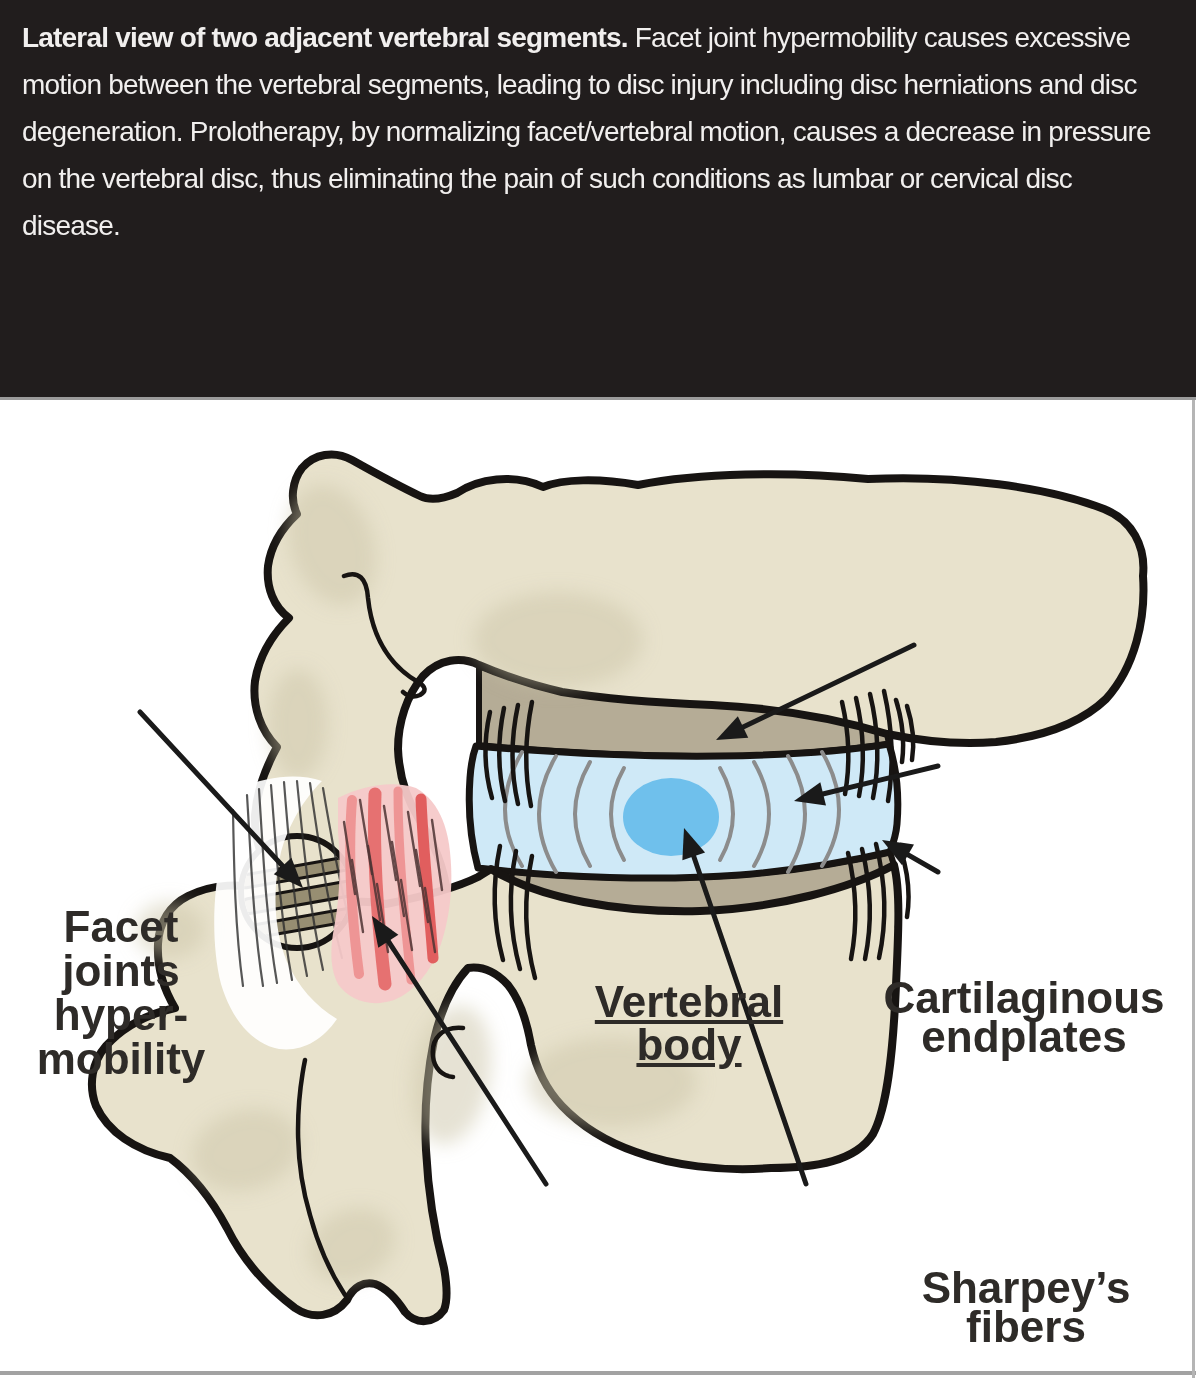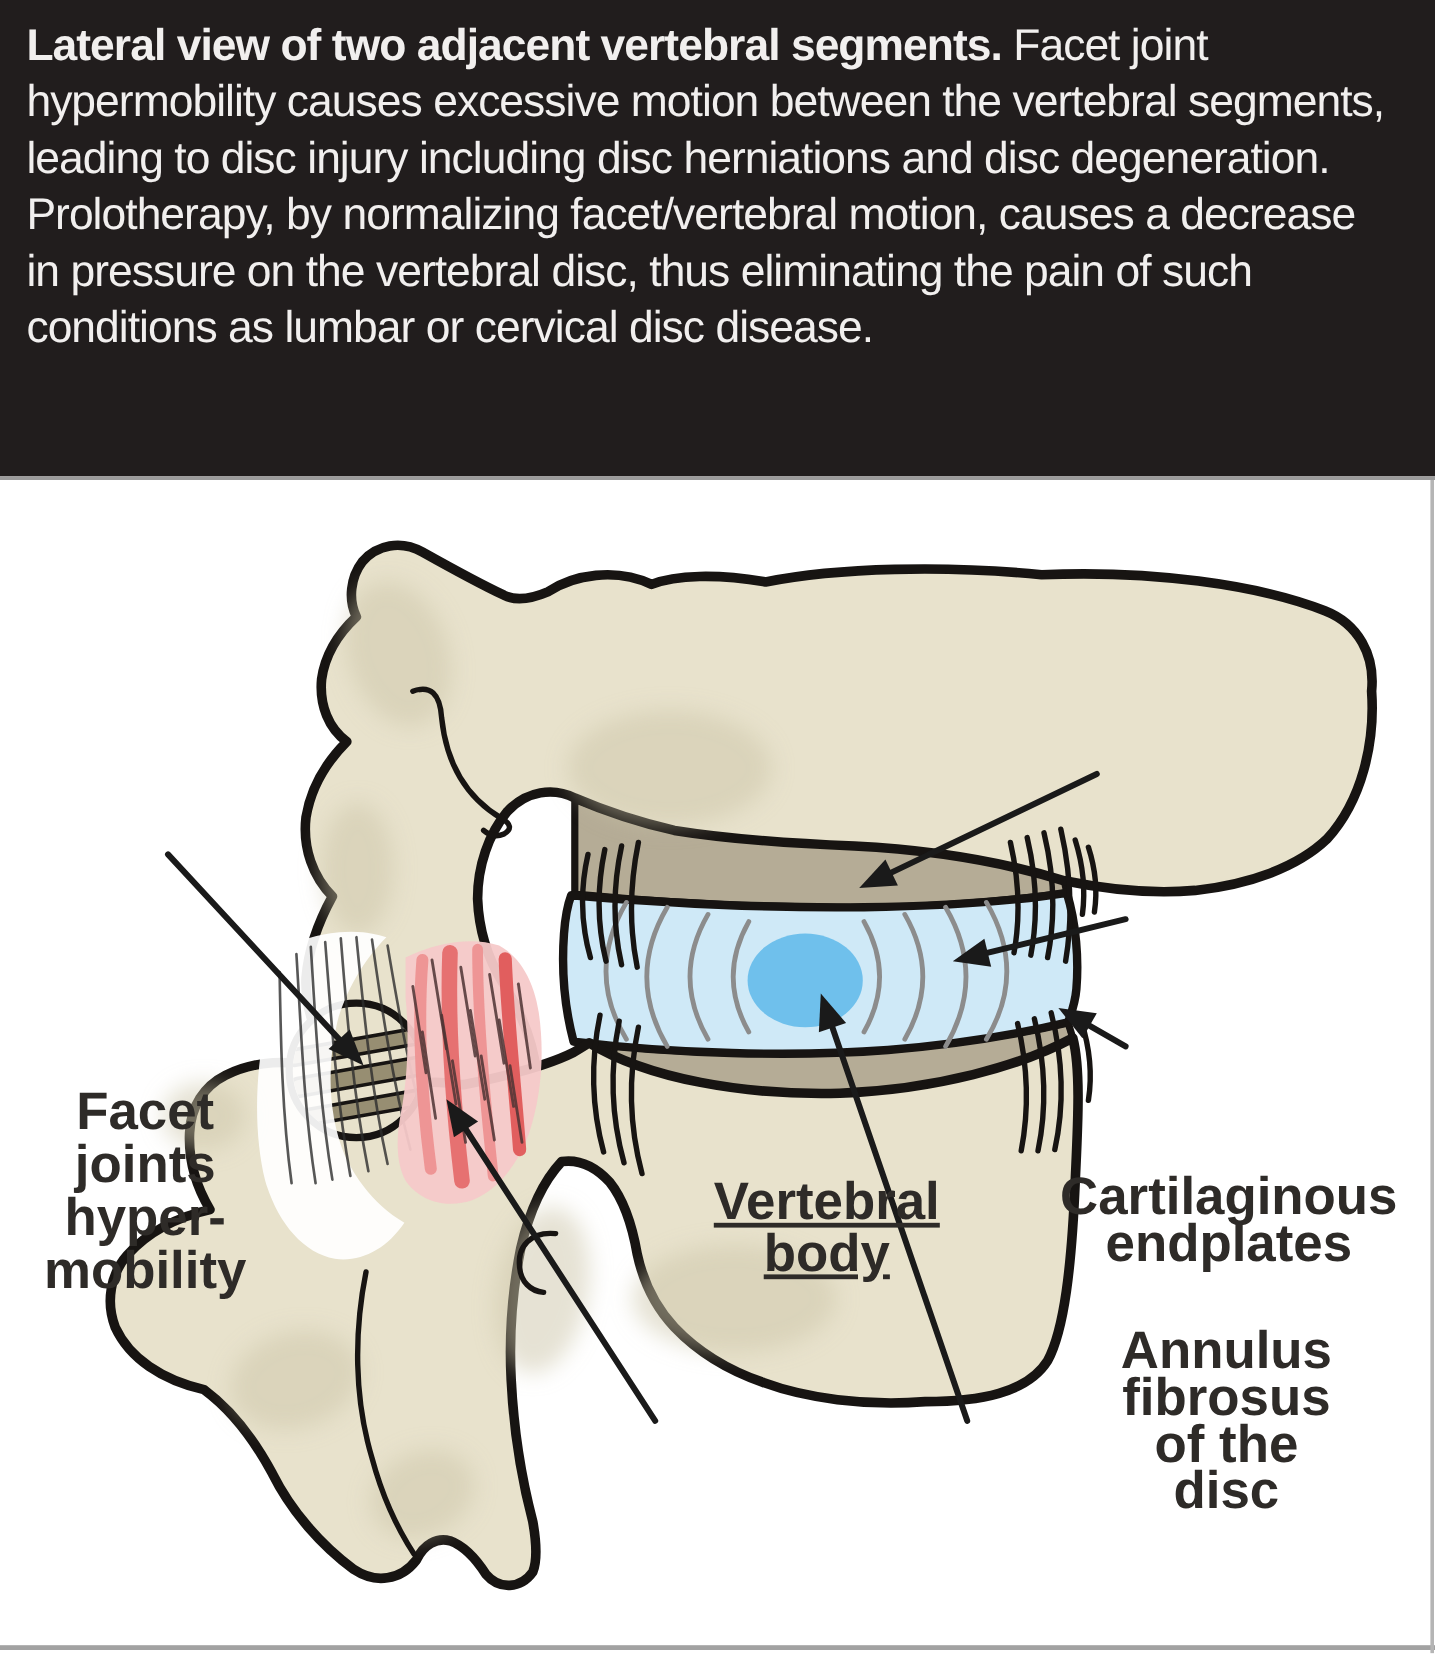--- a/index.html
+++ b/index.html
@@ -8,21 +8,21 @@
     font-family:"Liberation Sans","DejaVu Sans",sans-serif;
     background:#ffffff;
   }
   
   .caption{
     position:absolute;left:0;top:0;width:1196px;height:397px;
     background:var(--caption-bg,#211d1d);
     color:var(--caption-text,#f1efee);
     box-sizing:border-box;
     padding:14px 42px 0 22px;
-    font-size:37px;line-height:47px;letter-spacing:-0.8px;
+    font-size:28px;line-height:47px;letter-spacing:-0.8px;
   }
   .caption .cap-bold{font-weight:bold;}
   .caption-divider{
     position:absolute;left:0;top:397px;width:1196px;height:3px;background:#9b9b9b;
   }
   
   .art{position:absolute;left:0;top:400px;width:1196px;height:978px;background:#ffffff;}
   svg{position:absolute;left:0;top:0;}
   .bone{fill:var(--bone,#e8e2cc);stroke:var(--bone-outline,#171412);stroke-width:8;stroke-linejoin:round;}
   .endplate{fill:var(--endplate,#b5ac96);stroke:var(--bone-outline,#171412);stroke-width:6;stroke-linejoin:round;}
@@ -224,21 +224,20 @@
     </svg>
 
     <div class="lbl" style="left:121px;top:505px;line-height:44px;">Facet
 joints
 hyper-
 mobility</div>
     <div class="lbl" style="left:689px;top:580px;line-height:43px;text-decoration:underline;">Vertebral
 body</div>
     <div class="lbl tight" style="left:1024px;top:578px;text-align:center;">Cartilaginous
 endplates</div>
-    <div class="lbl tight" style="left:1022px;top:706px;">Annulus
-fibrosus
-of the disc</div>
+    <div class="lbl tight" style="left:1026px;top:868px;">Sharpey’s
+fibers</div>
 
   </div>
 
   <div class="frame-bottom"></div>
   <div class="frame-right"></div>
 </div>
 
 </body></html>

